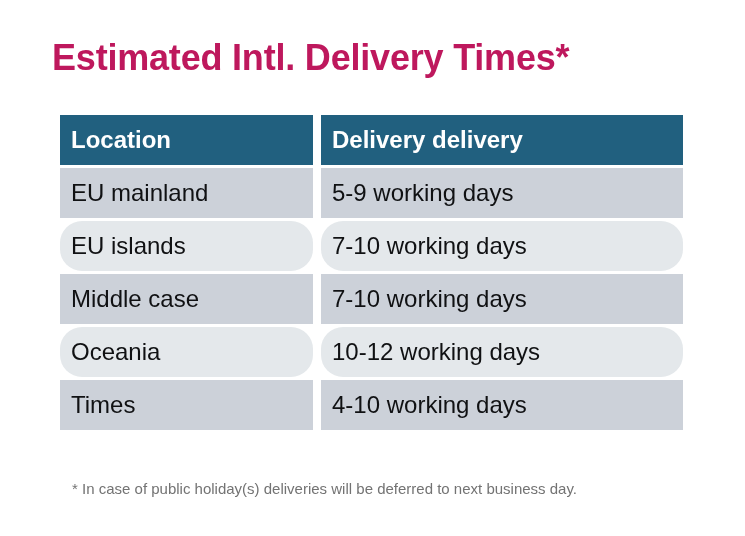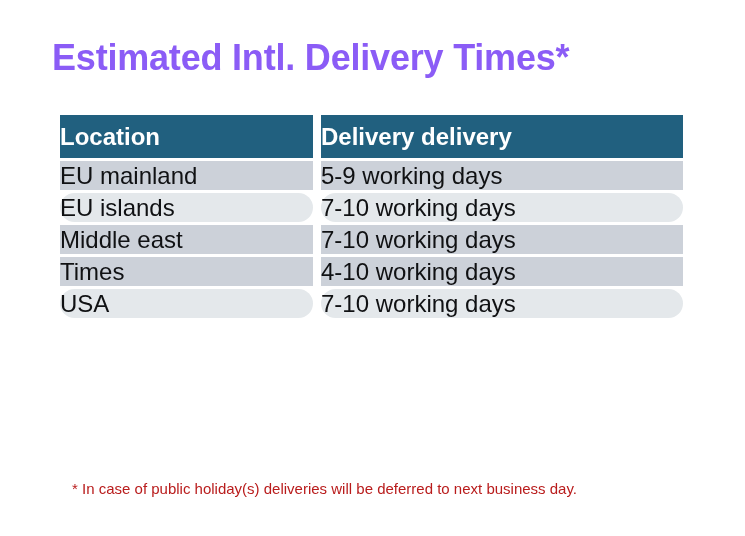--- a/index.html
+++ b/index.html
@@ -23,38 +23,38 @@
     box-sizing: border-box;
   }
 
   .page-title {
     position: absolute;
     left: 52px;
     top: 36px;
     font-size: 36px;
     font-weight: bold;
     letter-spacing: -0.2px;
-    color: #8b5cf6;
+    color: #be185d;
     line-height: 44px;
     white-space: nowrap;
   }
 
   .delivery-table {
     position: absolute;
     left: 52px;
     top: 112px;
     width: 639px;
     border-collapse: separate;
     border-spacing: 8px 3px;
     table-layout: fixed;
   }
 
   .delivery-table td,
   .delivery-table th {
-    padding: 0;
+    padding: 11px;
     margin: 0;
     border: 0;
     vertical-align: middle;
   }
 
   .col-location { width: 253px; }
   .col-delivery { width: 362px; }
 
   .head-cell {
     background: #21607f;
@@ -80,21 +80,21 @@
 
   tr.row-dark .body-cell { background: #ccd1d9; }
   tr.row-light .body-cell { background: #e4e8eb; border-radius: 22px; }
 
   .footnote {
     position: absolute;
     left: 72px;
     top: 480px;
     font-size: 15px;
     font-weight: normal;
-    color: #b91c1c;
+    color: #737373;
     white-space: nowrap;
   }
 </style>
 </head>
 <body>
 
 <div class="page">
 
   <div class="page-title">Estimated Intl. Delivery Times*</div>
 
@@ -112,29 +112,29 @@
     <tbody>
       <tr class="row-dark">
         <td class="body-cell">EU mainland</td>
         <td class="body-cell">5-9 working days</td>
       </tr>
       <tr class="row-light">
         <td class="body-cell">EU islands</td>
         <td class="body-cell">7-10 working days</td>
       </tr>
       <tr class="row-dark">
-        <td class="body-cell">Middle east</td>
+        <td class="body-cell">Middle case</td>
         <td class="body-cell">7-10 working days</td>
+      </tr>
+      <tr class="row-light">
+        <td class="body-cell">Oceania</td>
+        <td class="body-cell">10-12 working days</td>
       </tr>
       <tr class="row-dark">
         <td class="body-cell">Times</td>
         <td class="body-cell">4-10 working days</td>
-      </tr>
-      <tr class="row-light">
-        <td class="body-cell">USA</td>
-        <td class="body-cell">7-10 working days</td>
       </tr>
     </tbody>
   </table>
 
   <div class="footnote">* In case of public holiday(s) deliveries will be deferred to next business day.</div>
 
 </div>
 
 </body></html>

